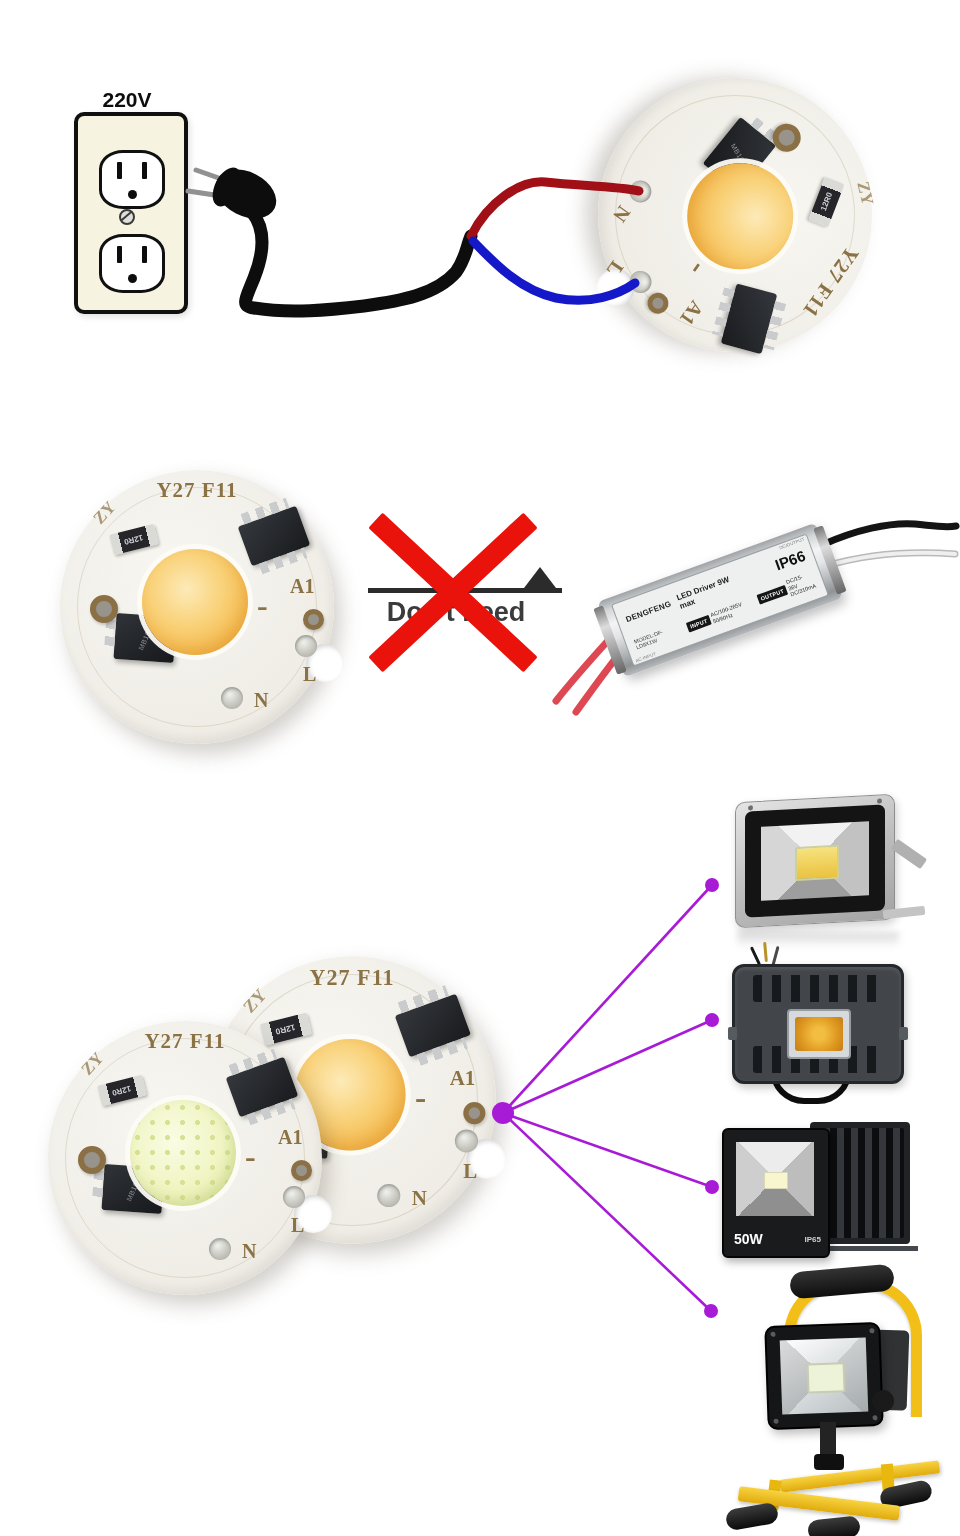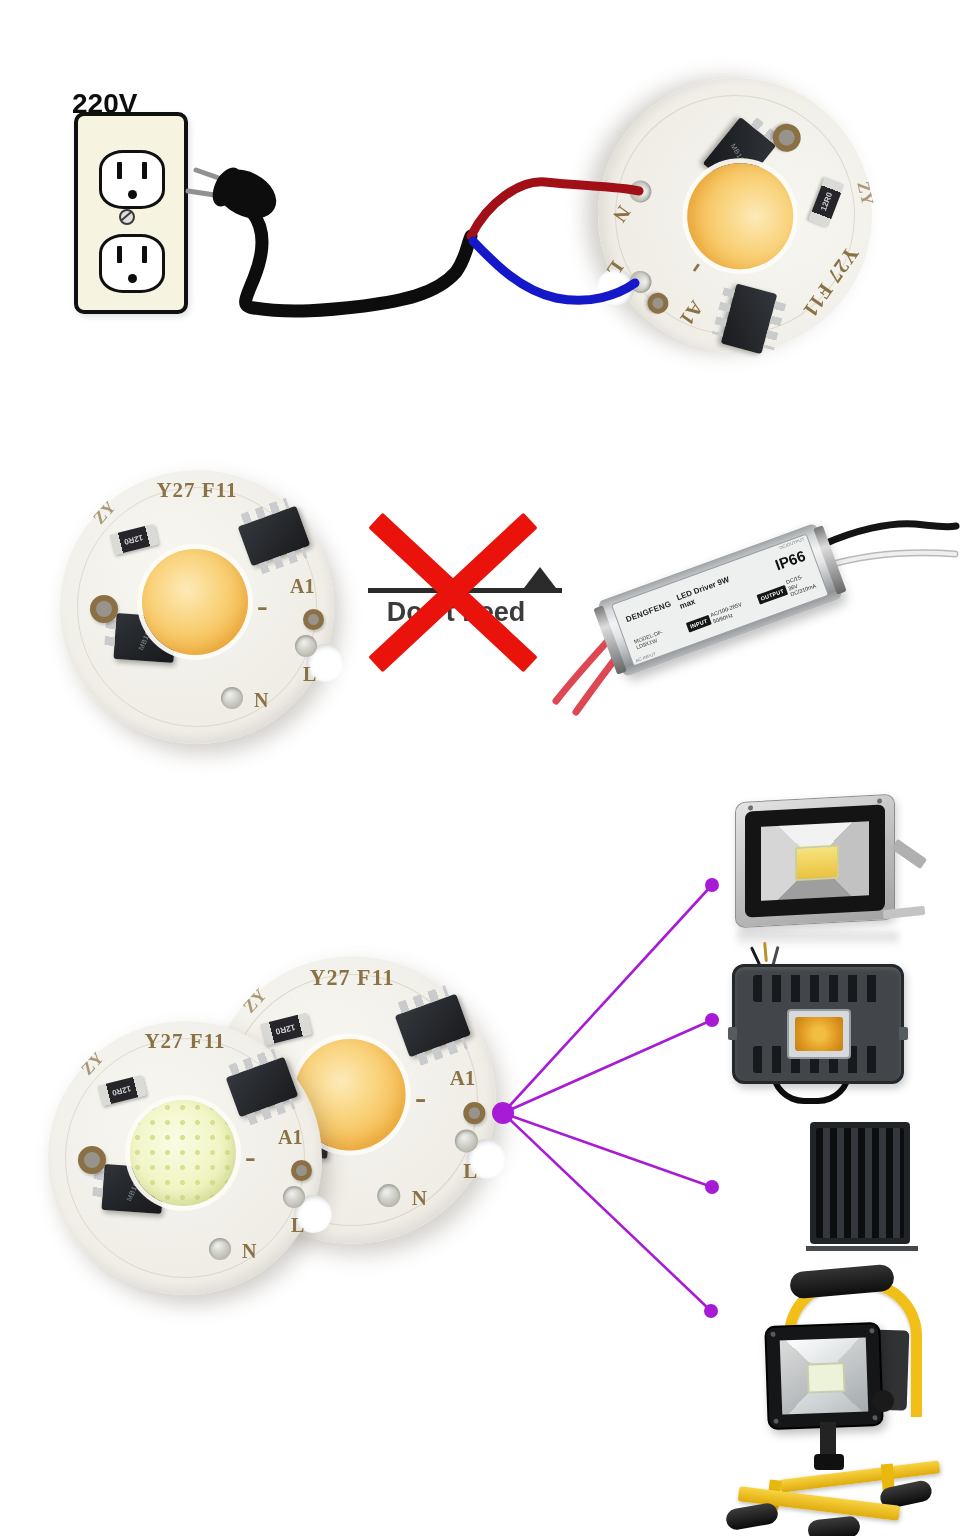--- a/index.html
+++ b/index.html
@@ -5,22 +5,22 @@
   html,body{margin:0;padding:0;background:#ffffff;}
   #page{position:relative;width:960px;height:1536px;background:#fff;overflow:hidden;
         font-family:"Liberation Sans",sans-serif;}
 
   
   .title{position:absolute;top:12px;left:0;right:0;text-align:center;
          font-family:"DejaVu Serif",serif;font-weight:bold;font-size:45px;
          color:#44383a;letter-spacing:1px;}
 
   
-  .v220{position:absolute;left:72px;top:88px;width:110px;text-align:left;
-        font-weight:bold;font-size:28px;color:#0d0d0d;}
+  .v220{position:absolute;left:72px;top:88px;width:110px;text-align:center;
+        font-weight:bold;font-size:21px;color:#0d0d0d;}
   .outlet{position:absolute;left:74px;top:112px;width:106px;height:194px;
           background:#f6f4e0;border:4px solid #101010;border-radius:10px;
           box-shadow:2px 3px 6px rgba(0,0,0,.12);}
   .recept{position:absolute;left:21px;width:60px;height:53px;background:#fff;
           border:3px solid #101010;border-radius:24px/19px;}
   .recept.r1{top:34px}.recept.r2{top:118px}
   .slot{position:absolute;top:9px;width:5px;height:17px;background:#0d0d0d;border-radius:1px;}
   .slot.sl{left:15px}.slot.sr{right:15px}
   .ghole{position:absolute;left:50%;bottom:7px;width:9px;height:9px;margin-left:-4px;
          border-radius:50%;background:#0d0d0d;}
@@ -418,20 +418,27 @@
         <div class="fl2-amber"></div>
       </div>
       <div class="fl2-bolt" style="left:-7px;"></div>
       <div class="fl2-bolt" style="right:-7px;"></div>
     </div>
   </div>
 
   <div class="product" style="left:720px;top:1118px;width:200px;height:150px;">
     <div class="fl3-back"></div>
     <div class="fl3-bracket"></div>
+    <div class="fl3-front">
+      <div class="fl3-refl">
+        <div class="fl3-led"></div>
+      </div>
+      <div class="fl3-power">50W</div>
+      <div class="fl3-ip">IP65</div>
+    </div>
   </div>
 
   <div class="product" style="left:732px;top:1268px;width:225px;height:268px;">
     <div class="wl-handle"></div>
     <div class="wl-grip"></div>
     <div class="wl-batt"></div>
     <div class="wl-bar back"></div>
     <div class="wl-upr" style="left:150px;top:196px;height:34px;transform:rotate(-4deg);"></div>
     <div class="wl-foot" style="left:148px;top:216px;transform:rotate(-12deg);"></div>
     <div class="wl-head">

